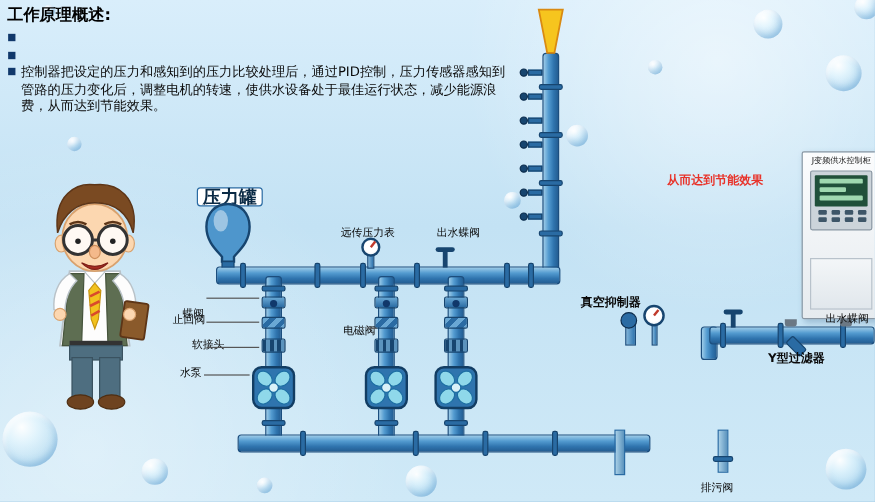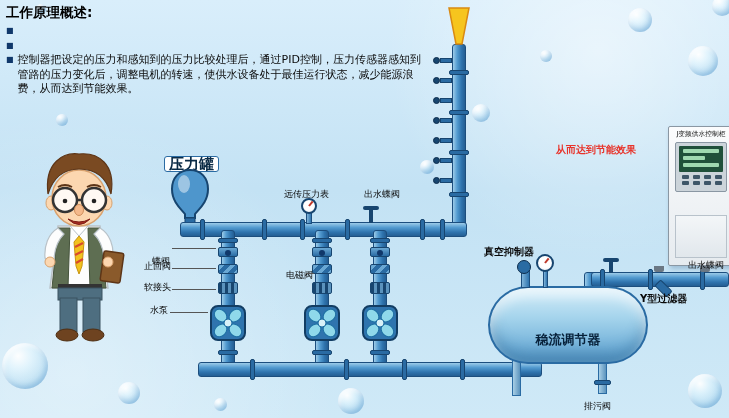--- a/index.html
+++ b/index.html
@@ -245,23 +245,20 @@
   <div class="flange-h" style="left:648px;top:269px;"></div>
   <div class="flange-h" style="left:700px;top:269px;"></div>
   <div class="abs" style="left:603px;top:258px;width:16px;height:4px;background:#17456f;border-radius:2px;"></div>
   <div class="abs" style="left:609px;top:261px;width:4px;height:12px;background:#17456f;"></div>
   <div class="yfilter" style="left:655px;top:284px;"></div>
 
   <div class="leg" style="left:512px;top:358px;height:38px;"></div>
   <div class="leg" style="left:598px;top:358px;height:36px;"></div>
   <div class="flange-v" style="left:594px;top:380px;width:17px;"></div>
 
-  <div class="big-tank">
-    <span>稳流调节器</span>
-  </div>
 
   <div class="pipe-thin" style="left:521px;top:270px;width:9px;height:18px;"></div>
   <div class="dot" style="left:517px;top:260px;width:14px;height:14px;background:#2a6ba3;"></div>
   <div class="pipe-thin" style="left:543px;top:270px;width:5px;height:18px;"></div>
   <div class="gauge" style="left:536px;top:254px;width:18px;height:18px;"></div>
 
   <div class="cabinet">
     <div class="cab-label">J变频供水控制柜</div>
     <div class="cab-screen">
       <div class="lcd">
@@ -284,21 +281,21 @@
   </div>
   <div class="cab-foot" style="left:654px;top:266px;"></div>
   <div class="cab-foot" style="left:700px;top:266px;"></div>
 
   <div class="start-demo">从而达到节能效果</div>
 
   <div class="lbl" style="left:152px;top:255px;">蝶阀</div>
   <div class="leader" style="left:172px;top:248px;width:44px;"></div>
   <div class="lbl" style="left:144px;top:260px;">止回阀</div>
   <div class="leader" style="left:172px;top:268px;width:44px;"></div>
-  <div class="lbl" style="left:144px;top:281px;">软接头</div>
+  <div class="lbl" style="left:160px;top:281px;">软接头</div>
   <div class="leader" style="left:172px;top:289px;width:44px;"></div>
   <div class="lbl" style="left:150px;top:304px;">水泵</div>
   <div class="leader" style="left:170px;top:312px;width:38px;"></div>
 
   <div class="lbl" style="left:284px;top:188px;">远传压力表</div>
   <div class="lbl" style="left:364px;top:188px;">出水蝶阀</div>
   <div class="lbl" style="left:286px;top:269px;">电磁阀</div>
   <div class="leader" style="left:306px;top:273px;width:8px;"></div>
 
   <div class="lbl lbl-sm" style="left:484px;top:245px;">真空抑制器</div>

